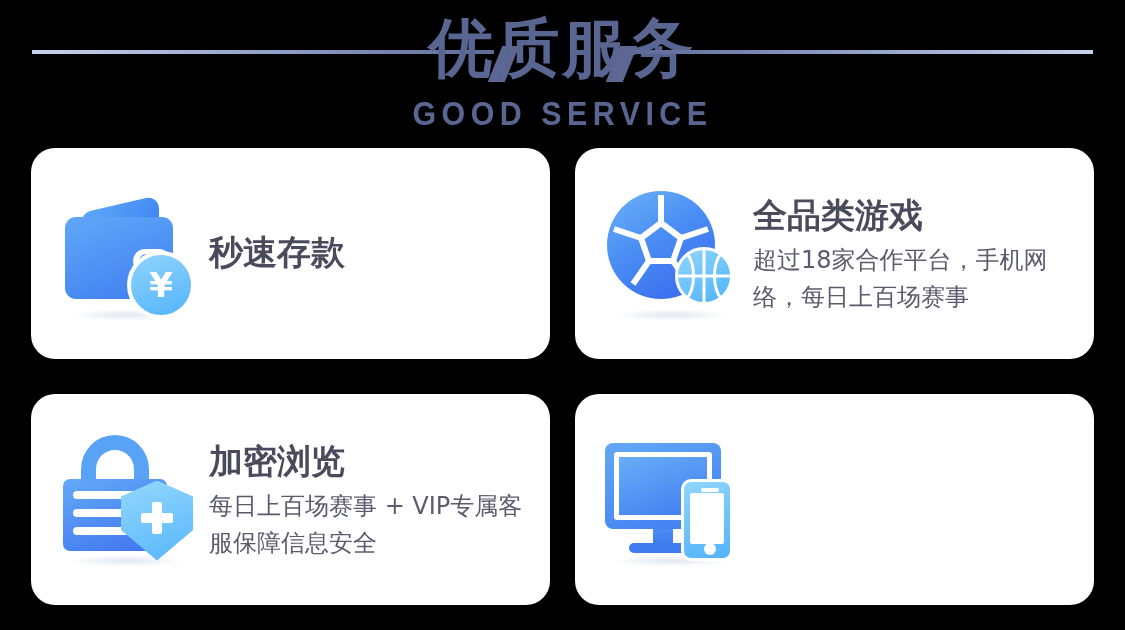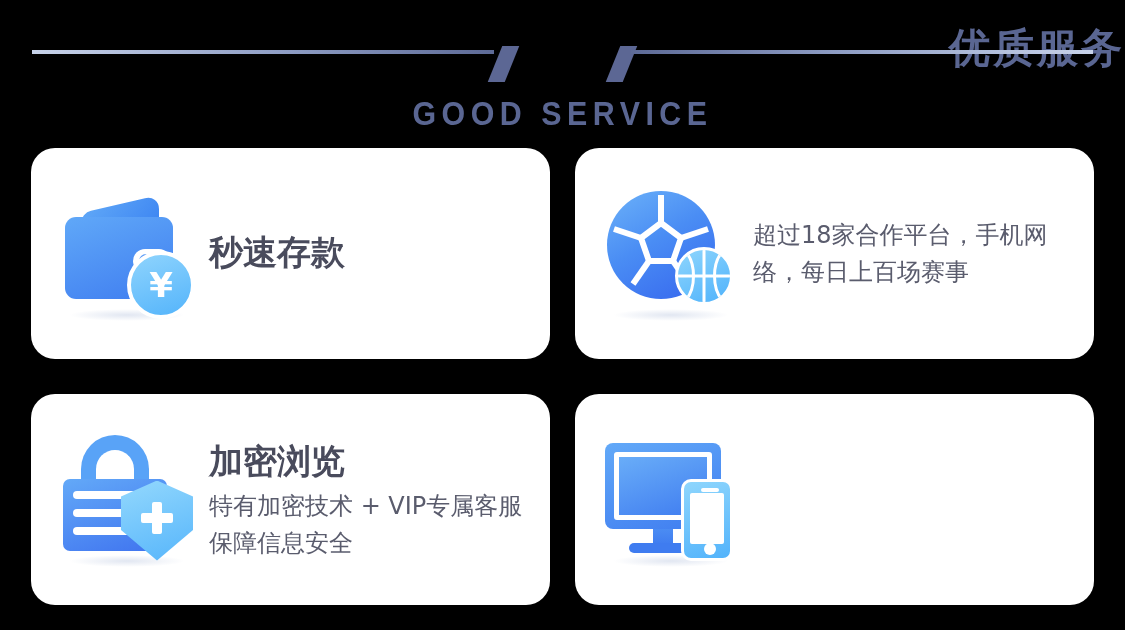--- a/index.html
+++ b/index.html
@@ -53,23 +53,23 @@
   .deco-slant-right {
     right: 495px;
     transform: skewX(-22deg);
   }
 
   .title-cn {
     position: absolute;
     top: 6px;
     left: 0;
     width: 1125px;
-    text-align: right;
+    text-align: center;
     font-family: "DejaVu Sans", sans-serif;
-    font-size: 41px;
+    font-size: 64px;
     font-weight: 700;
     letter-spacing: 3px;
     color: #5a6692;
     line-height: 84px;
     white-space: nowrap;
   }
 
   .title-en {
     position: absolute;
     top: 96px;
@@ -380,41 +380,42 @@
               <line x1="26" y1="0" x2="26" y2="52"></line>
               <line x1="0" y1="26" x2="52" y2="26"></line>
               <path d="M8,2 C18,14 18,38 8,50"></path>
               <path d="M44,2 C34,14 34,38 44,50"></path>
             </g>
           </svg>
         </div>
       </div>
     </div>
     <div class="card-text">
+      <div class="card-title">全品类游戏</div>
       <div class="card-desc">超过18家合作平台，手机网络，每日上百场赛事</div>
     </div>
   </div>
 
   <div class="card">
     <div class="card-icon">
       <div class="ico-lock">
         <div class="icon-shadow"></div>
         <div class="lock-shackle"></div>
         <div class="lock-body"></div>
         <div class="lock-line lock-line-1"></div>
         <div class="lock-line lock-line-2"></div>
         <div class="lock-line lock-line-3"></div>
         <div class="lock-shield">
           <div class="shield-plus"></div>
         </div>
       </div>
     </div>
     <div class="card-text">
       <div class="card-title">加密浏览</div>
-      <div class="card-desc">特有加密技术 + VIP专属客服保障信息安全</div>
+      <div class="card-desc">每日上百场赛事 + VIP专属客服保障信息安全</div>
     </div>
   </div>
 
   <div class="card">
     <div class="card-icon">
       <div class="ico-devices">
         <div class="icon-shadow"></div>
         <div class="monitor">
           <div class="monitor-inner"></div>
         </div>

